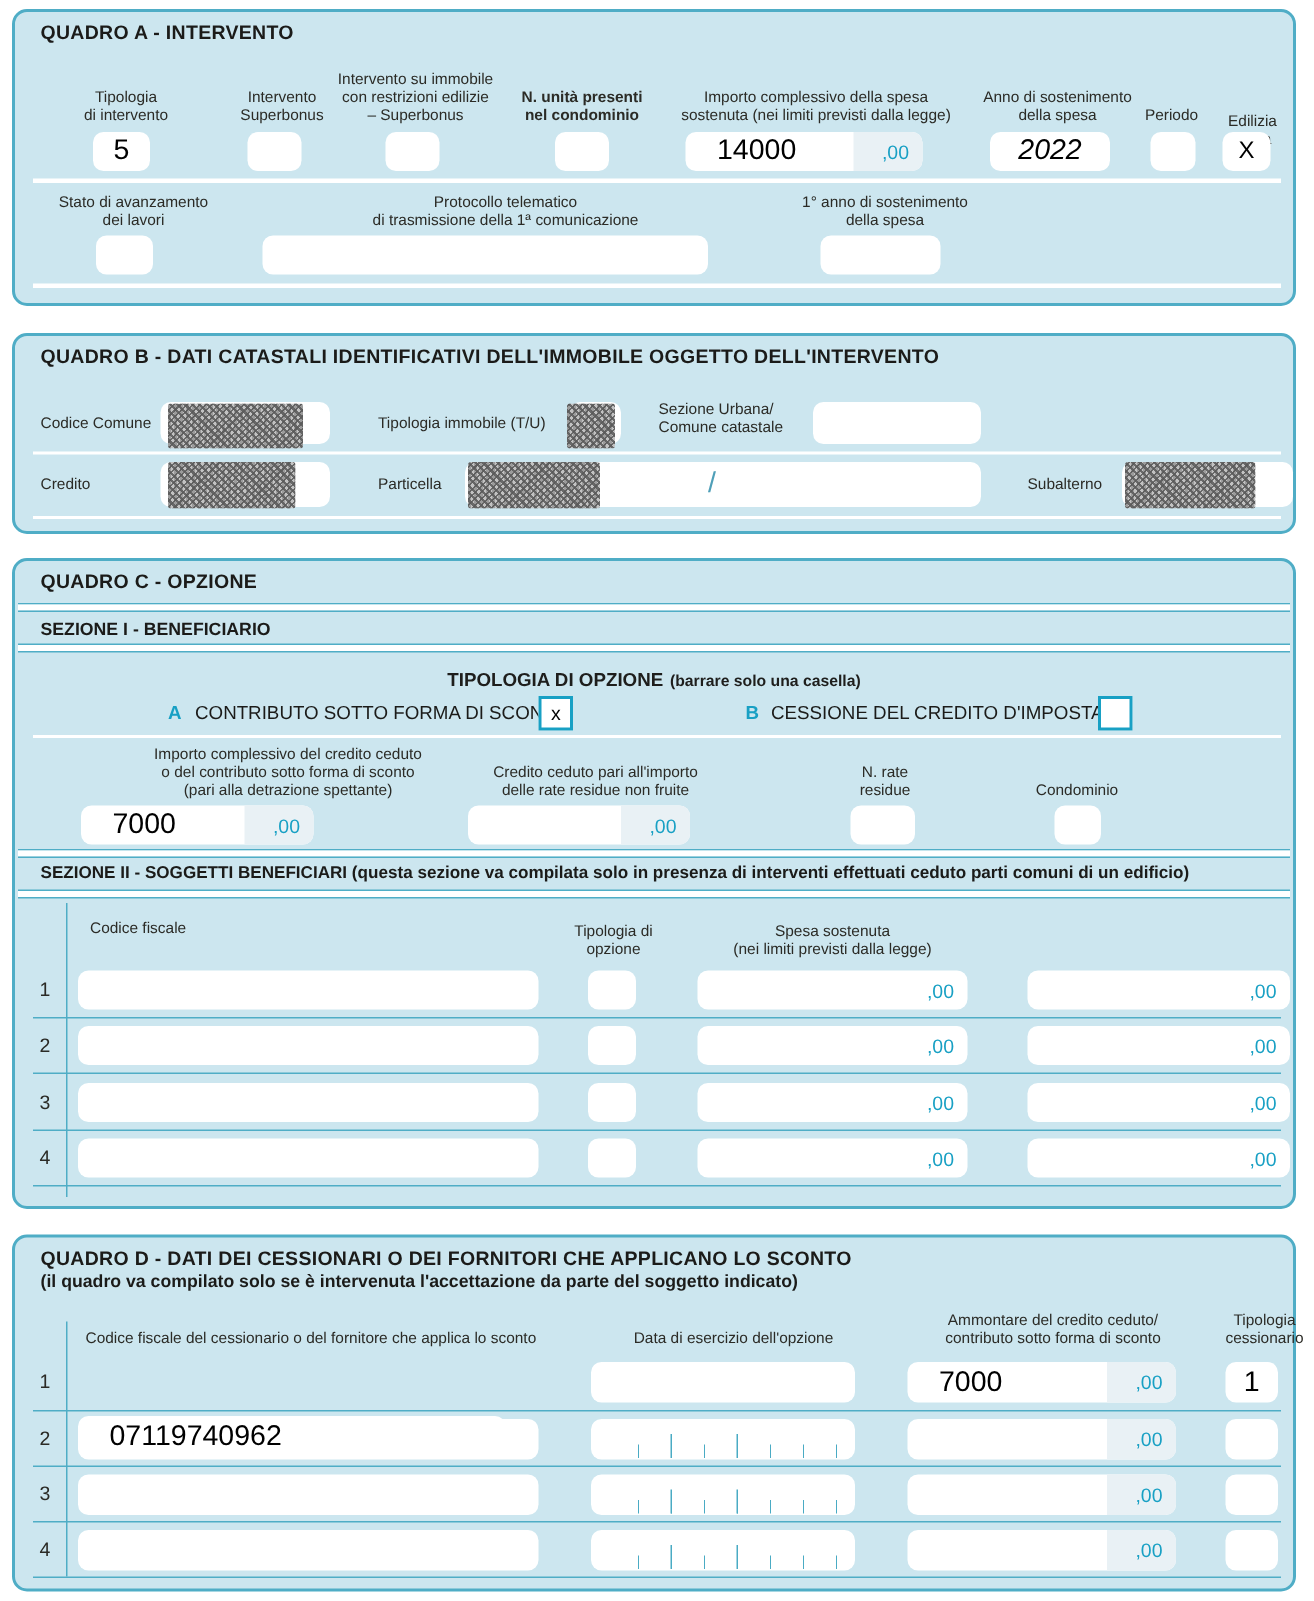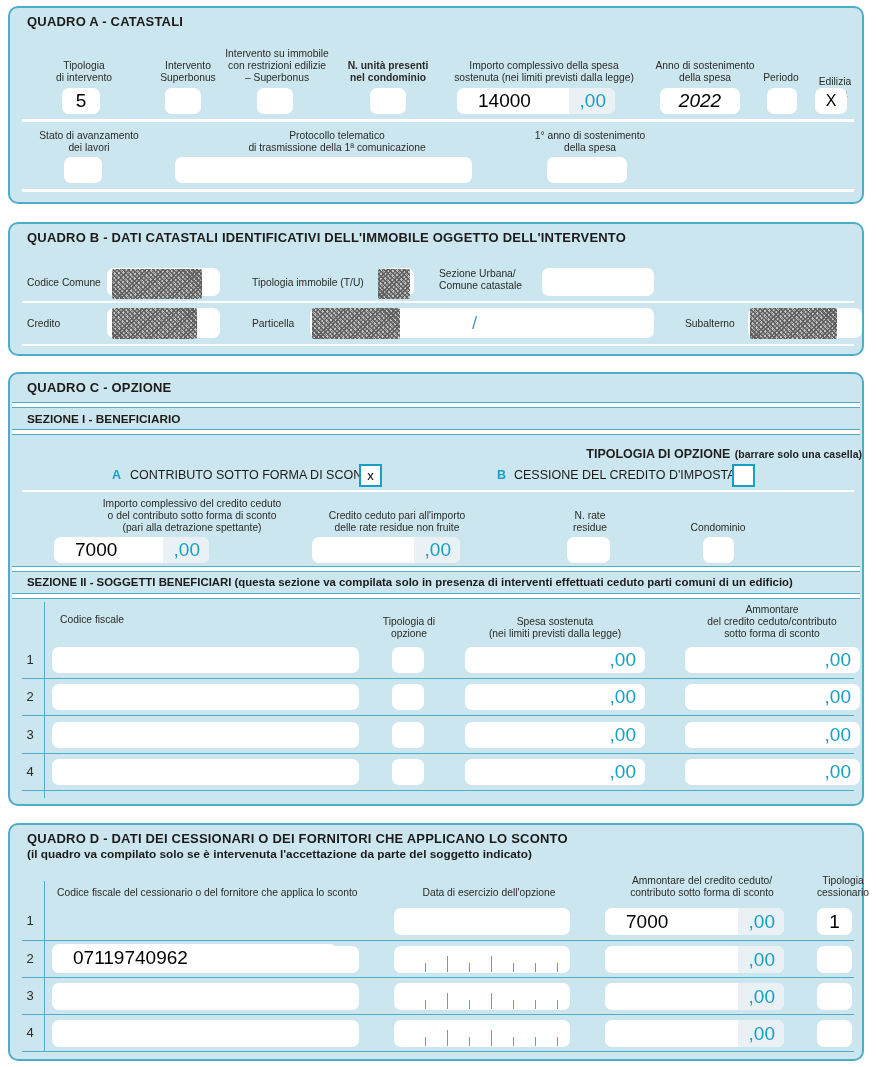--- a/index.html
+++ b/index.html
@@ -8,21 +8,21 @@
   .box{position:absolute;background:#cce6ef;border:2px solid #4fadc6;border-radius:10px;box-sizing:border-box;}
   .h1{position:absolute;font-weight:bold;font-size:13px;letter-spacing:.2px;color:#1b1b19;white-space:nowrap;}
   .h2{position:absolute;font-weight:bold;font-size:11.8px;color:#1b1b19;white-space:nowrap;}
   .lbl{position:absolute;font-size:10.3px;line-height:1.16;color:#2b2b26;text-align:center;white-space:pre-line;}
   .lbl.left{text-align:left;}
   .fld{position:absolute;background:#fff;border-radius:7px;height:26px;display:flex;align-items:center;box-sizing:border-box;}
   .fld .v{font-size:19px;color:#000;padding-left:21px;position:relative;z-index:1;white-space:nowrap;}
   .fld.center{justify-content:center;}
   .fld.center .v{padding:0;}
   .v.italic{font-style:italic;}
-  .dec{margin-left:auto;padding-right:9px;font-size:19px;color:#18a0c4;position:relative;z-index:1;}
+  .dec{margin-left:auto;padding-right:9px;font-size:13px;color:#18a0c4;position:relative;z-index:1;}
   .dz{position:absolute;right:0;top:0;bottom:0;width:46px;background:#e9f1f5;border-radius:0 7px 7px 0;}
   .wl{position:absolute;height:3px;background:#fff;}
   .tl{position:absolute;height:1px;background:#4fadc6;}
   .vl{position:absolute;width:1px;background:#4fadc6;}
   .cb{position:absolute;width:19px;height:19px;background:#fff;border:2px solid #18a0c4;display:flex;align-items:center;justify-content:center;font-size:13px;color:#000;box-sizing:content-box;}
   .cyanletter{position:absolute;font-weight:bold;font-size:12.5px;color:#18a0c4;}
   .optlabel{position:absolute;font-size:12.5px;color:#1b1b19;white-space:nowrap;}
   .rownum{position:absolute;font-size:13px;color:#2b2b26;width:16px;text-align:center;}
   .redact{position:absolute;border-radius:2px;
     background:
@@ -34,21 +34,21 @@
   .tt{position:absolute;bottom:1px;width:1px;height:16px;background:#4aabc4;}
   .slash{position:absolute;font-size:19px;color:#4f9fb8;}
   .tcenter{text-align:center;}
 </style>
 </head>
 <body>
 
 <div id="page">
 
   <div class="box" style="left:8px;top:6px;width:856px;height:198px;">
-    <div class="h1" style="left:17px;top:6px;">QUADRO A - CATASTALI</div>
+    <div class="h1" style="left:17px;top:6px;">QUADRO A - INTERVENTO</div>
 
     <div class="lbl" style="left:29px;top:52px;width:90px;">Tipologia
 di intervento</div>
     <div class="lbl" style="left:133px;top:52px;width:90px;">Intervento
 Superbonus</div>
     <div class="lbl" style="left:205px;top:40px;width:124px;">Intervento su immobile
 con restrizioni edilizie
 – Superbonus</div>
     <div class="lbl" style="left:328px;top:52px;width:100px;font-weight:bold;">N. unità presenti
 nel condominio</div>
@@ -132,21 +132,21 @@
     <div class="h1" style="left:17px;top:6px;">QUADRO C - OPZIONE</div>
 
     <div class="tl" style="left:2px;top:28px;width:848px;"></div>
     <div class="wl" style="left:2px;top:29px;width:848px;height:4px;"></div>
     <div class="tl" style="left:2px;top:33px;width:848px;"></div>
     <div class="h2" style="left:17px;top:38px;">SEZIONE I - BENEFICIARIO</div>
     <div class="tl" style="left:2px;top:55px;width:848px;"></div>
     <div class="wl" style="left:2px;top:56px;width:848px;height:4px;"></div>
     <div class="tl" style="left:2px;top:60px;width:848px;"></div>
 
-    <div class="tcenter" style="position:absolute;left:0;top:70px;width:852px;text-align:right;">
+    <div class="tcenter" style="position:absolute;left:0;top:70px;width:852px;">
       <span style="font-weight:bold;font-size:12.5px;">TIPOLOGIA DI OPZIONE</span>
       <span style="font-weight:bold;font-size:10.5px;">(barrare solo una casella)</span>
     </div>
 
     <div class="cyanletter" style="left:102px;top:94px;">A</div>
     <div class="optlabel" style="left:120px;top:94px;">CONTRIBUTO SOTTO FORMA DI SCONTO</div>
     <div class="cb" style="left:349px;top:90px;">x</div>
 
     <div class="cyanletter" style="left:487px;top:94px;">B</div>
     <div class="optlabel" style="left:504px;top:94px;">CESSIONE DEL CREDITO D'IMPOSTA</div>
@@ -181,23 +181,20 @@
     <div class="h2" style="left:17px;top:202px;font-size:11.4px;">SEZIONE II - SOGGETTI BENEFICIARI (questa sezione va compilata solo in presenza di interventi effettuati ceduto parti comuni di un edificio)</div>
     <div class="tl" style="left:2px;top:219px;width:848px;"></div>
     <div class="wl" style="left:2px;top:220px;width:848px;height:4px;"></div>
     <div class="tl" style="left:2px;top:224px;width:848px;"></div>
 
     <div class="lbl left" style="left:50px;top:240px;width:120px;">Codice fiscale</div>
     <div class="lbl" style="left:349px;top:242px;width:100px;">Tipologia di
 opzione</div>
     <div class="lbl" style="left:445px;top:242px;width:200px;">Spesa sostenuta
 (nei limiti previsti dalla legge)</div>
-    <div class="lbl" style="left:662px;top:230px;width:200px;">Ammontare
-del credito ceduto/contributo
-sotto forma di sconto</div>
 
     <div class="vl" style="left:34px;top:228px;height:196px;"></div>
 
     <div class="rownum" style="left:12px;top:278px;">1</div>
     <div class="fld" style="left:42px;top:273px;width:307px;"></div>
     <div class="fld" style="left:382px;top:273px;width:32px;"></div>
     <div class="fld" style="left:455px;top:273px;width:180px;">
         <span class="dec">,00</span>
       </div>
     <div class="fld" style="left:675px;top:273px;width:175px;">

